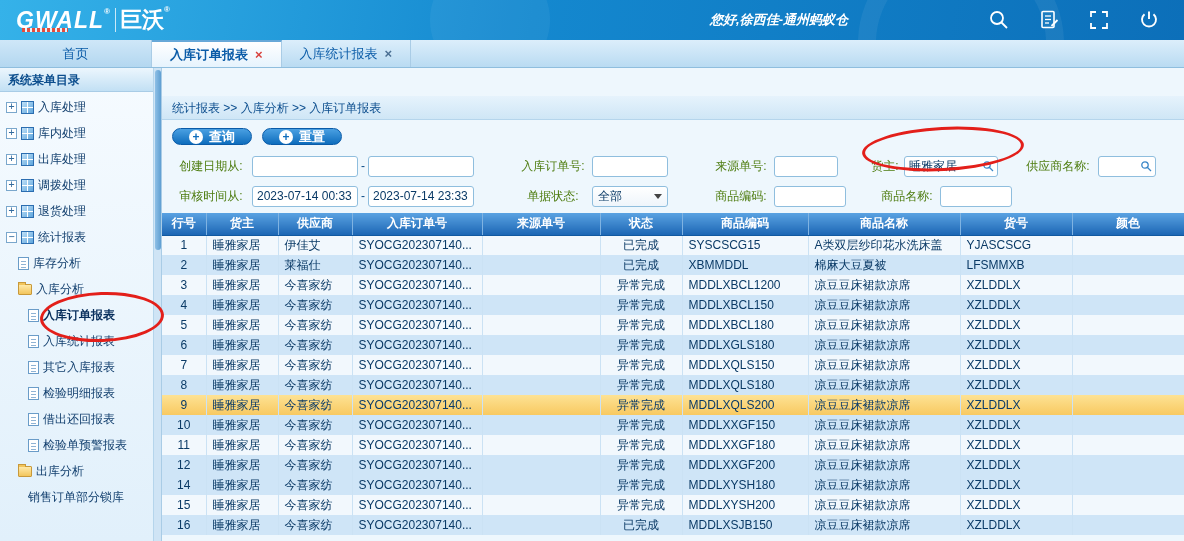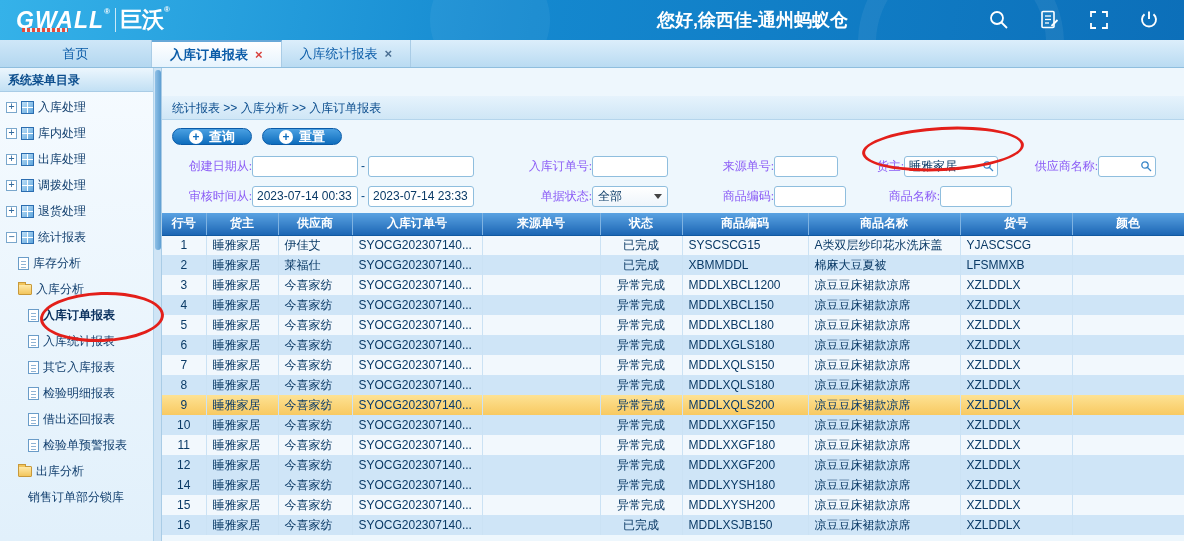--- a/index.html
+++ b/index.html
@@ -15,21 +15,21 @@
     border-radius:50%; border:18px solid rgba(255,255,255,0.06); }
   .topbar::after{ content:""; position:absolute; left:430px; top:-40px; width:120px; height:120px;
     border-radius:50%; background:rgba(255,255,255,0.05); }
   .logo{ display:flex; align-items:center; gap:4px; z-index:2; }
   .logo-en{ font-size:23px; font-weight:bold; font-style:italic; letter-spacing:1px; }
   .logo sup{ font-size:8px; vertical-align:top; }
   .logo-stripes{ position:absolute; left:22px; top:28px; width:46px; height:4px;
     background:repeating-linear-gradient(90deg,#e74c3c 0 3px,rgba(255,255,255,.85) 3px 5px); }
   .logo-sep{ width:1px; height:24px; background:rgba(255,255,255,.75); }
   .logo-cn{ font-size:22px; font-weight:bold; }
-  .greeting{ margin-left:auto; margin-right:140px; font-weight:bold; font-size:18px; z-index:2; }
+  .greeting{ margin-left:auto; margin-right:140px; font-weight:bold; font-size:13px; z-index:2;font-style:italic; }
   .top-icons{ display:flex; gap:28px; margin-right:8px; z-index:2; }
   .tico{ width:22px; height:22px; cursor:pointer; }
 
   
   .tabbar{ position:absolute; top:40px; left:0; width:100%; height:28px;
     background:linear-gradient(#dceefb,#b9dbf2); border-bottom:1px solid #8fbede;
     display:flex; align-items:stretch; }
   .tab{ display:flex; align-items:center; justify-content:center; gap:7px; padding:0 18px;
     min-width:120px; color:#0b5ca8; font-size:13px; border-right:1px solid #a9cce6; cursor:pointer; }
   .tab-home{ width:152px; background:linear-gradient(#cfe7f8,#b3d7f0); }
@@ -75,21 +75,21 @@
   .toolbar{ padding:8px 10px 4px; display:flex; gap:10px; }
   .btn{ display:inline-flex; align-items:center; gap:6px; height:17px; padding:0 16px;
     border-radius:14px; background:linear-gradient(#4aa0e2,#0e6dbd); border:1px solid #0a5ba8;
     color:#fff; font-weight:bold; font-size:13px; cursor:pointer; }
   .btn .plus{ width:14px; height:14px; border-radius:50%; background:#fff; color:#0e6dbd;
     display:flex; align-items:center; justify-content:center; font-size:12px; font-weight:bold; }
   .btn .plus::before{ content:"+"; }
 
   .filters{ padding:2px 8px; white-space:nowrap; overflow:hidden; }
   .frow{ display:flex; align-items:center; height:30px; }
-  .flabel{ color:#8b5cf6; text-align:right; display:inline-block;font-family:Liberation Serif, serif; }
+  .flabel{ color:#4d7c0f; text-align:center; display:inline-block; }
   .fi{ height:21px; border:1px solid #8fbede; border-radius:3px; padding:0 4px; color:#0a3a66;
     font-family:inherit; font-size:12px; background:#fff; outline:none; }
   .dash{ padding:0 3px; color:#0a4a86; }
   .iconput{ position:relative; display:inline-flex; align-items:center; }
   .iconput svg{ position:absolute; right:4px; cursor:pointer; }
   .fselect{ display:inline-flex; align-items:center; justify-content:space-between; width:76px;
     height:21px; border:1px solid #8fbede; border-radius:3px; background:linear-gradient(#fff,#eef5fb);
     padding:0 5px; cursor:pointer; }
   .arrow-down{ width:0; height:0; border-left:4px solid transparent; border-right:4px solid transparent;
     border-top:5px solid #444; }

